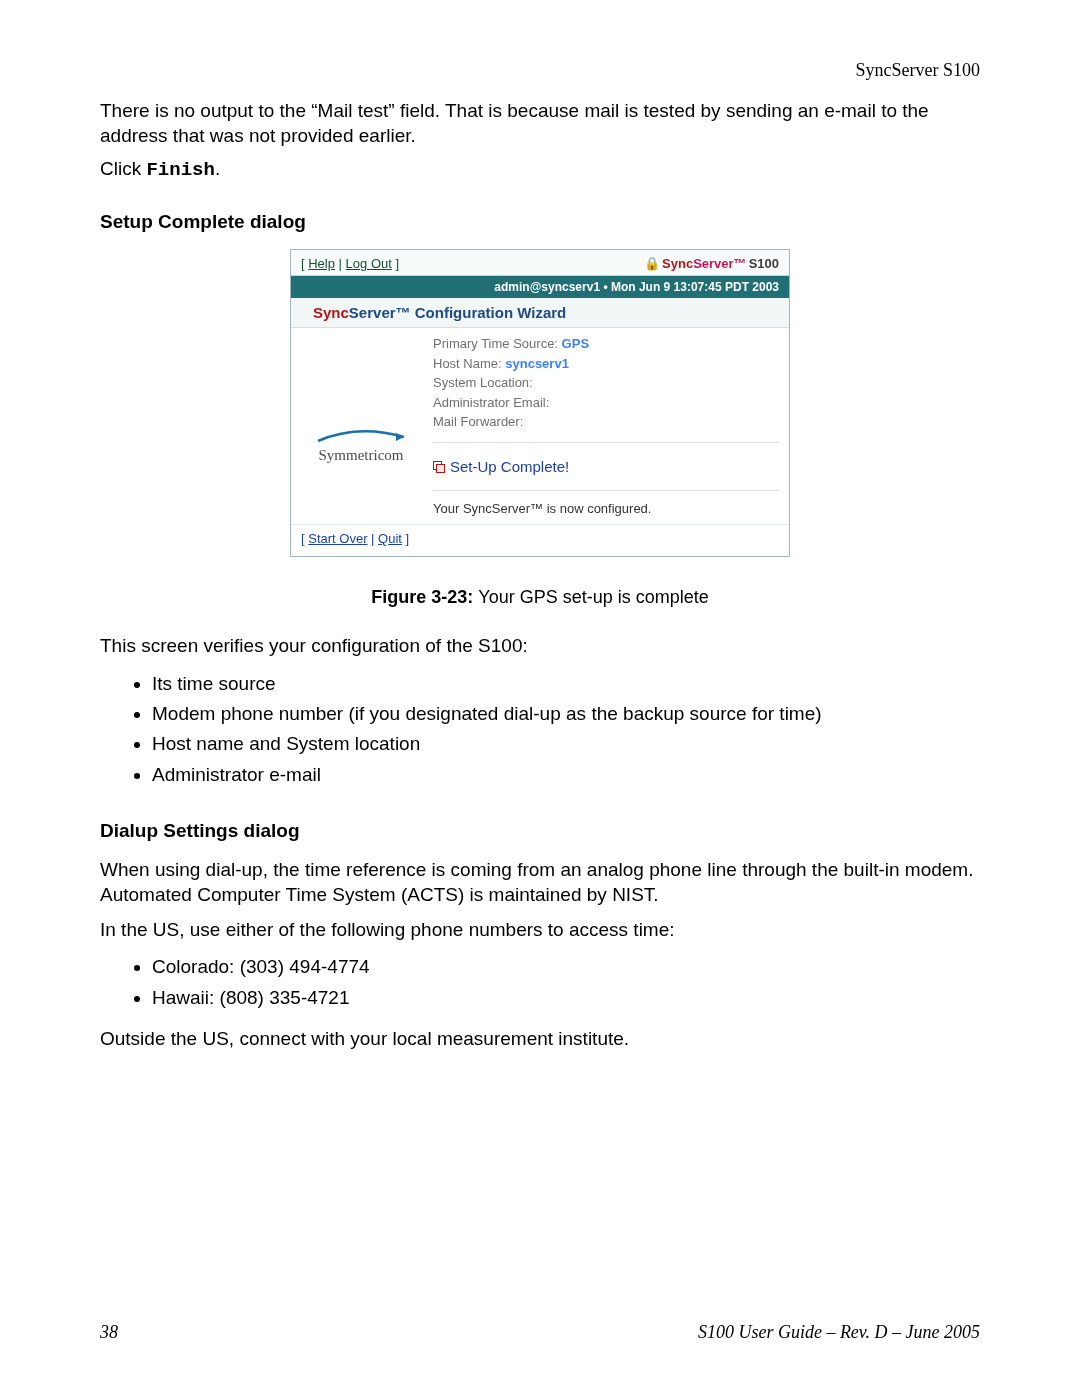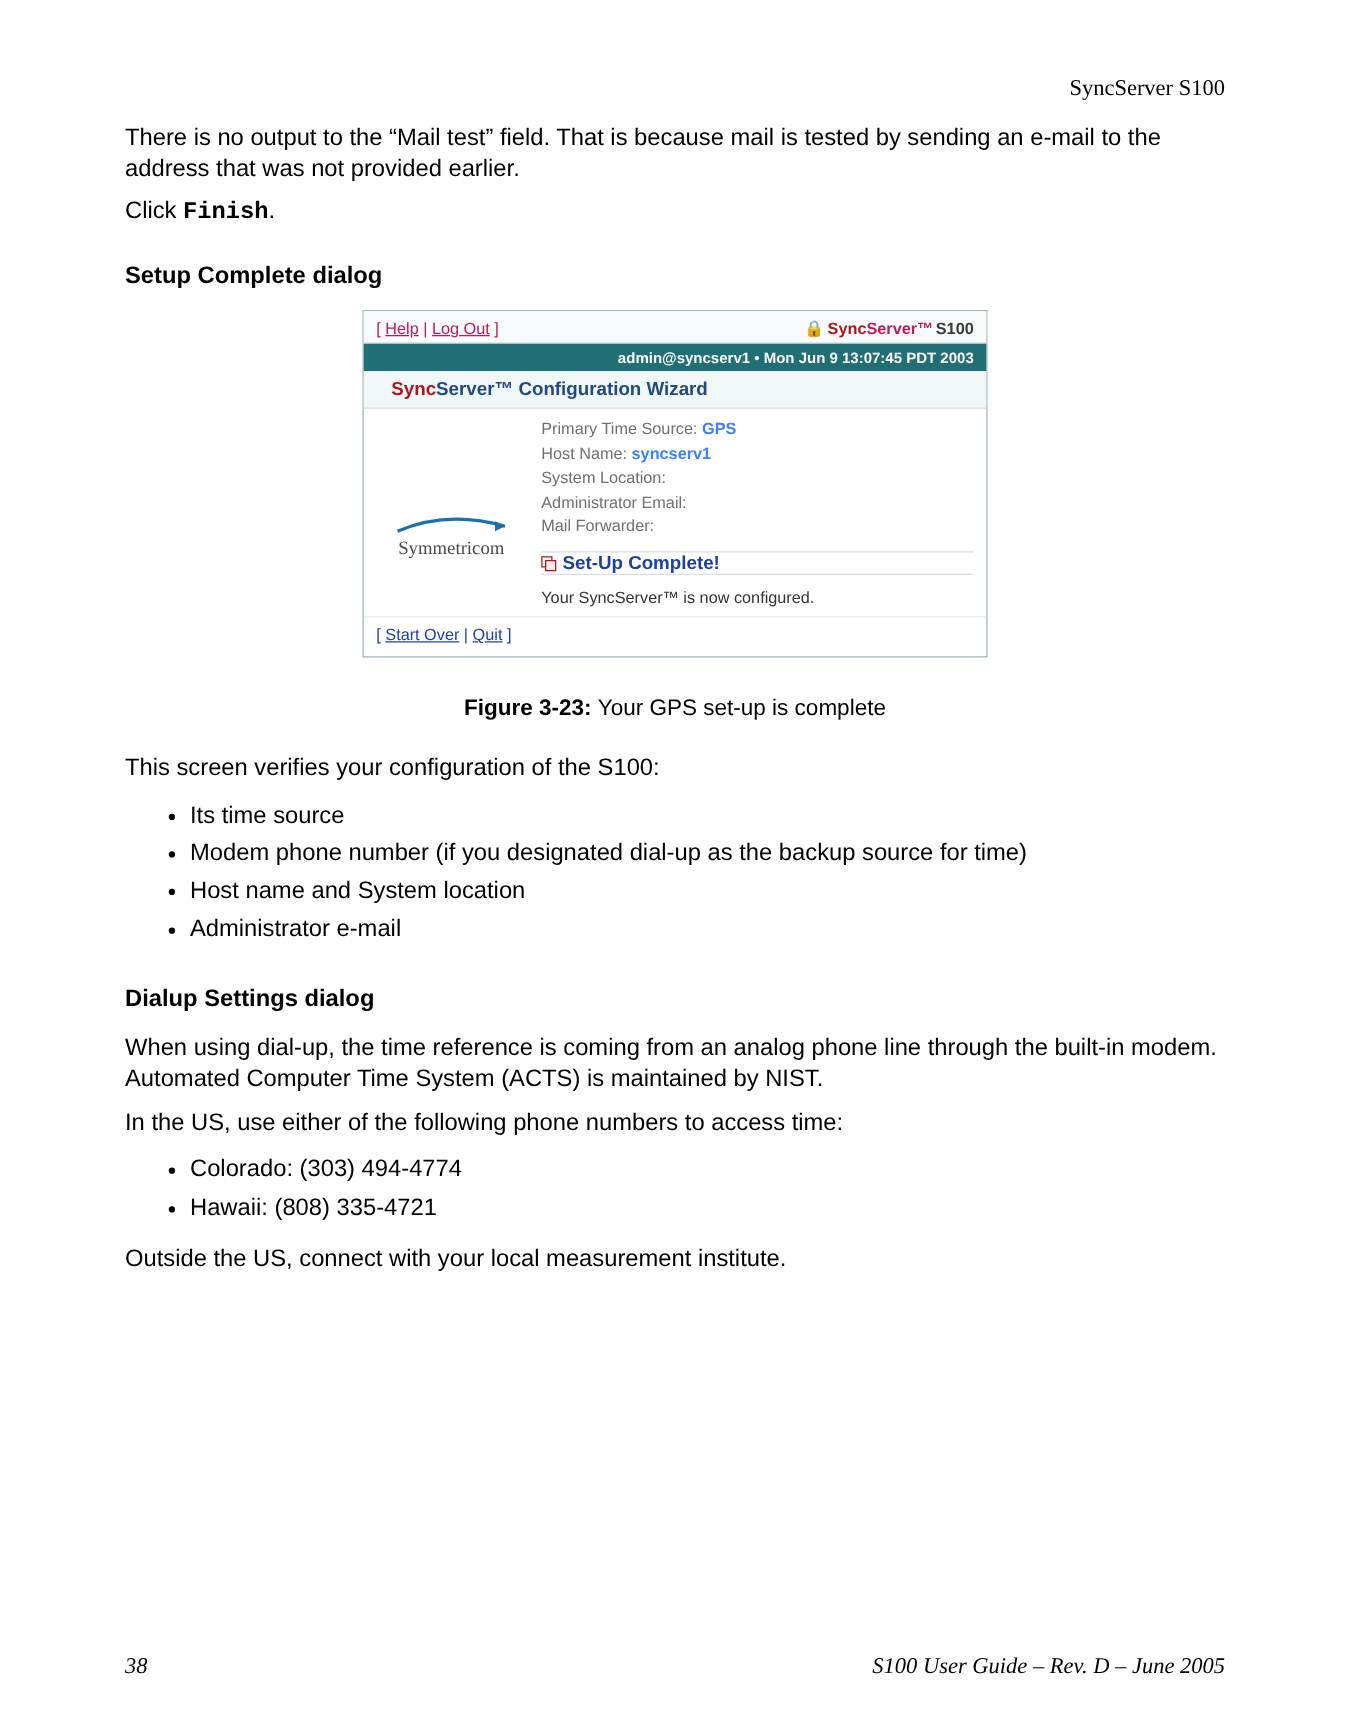--- a/index.html
+++ b/index.html
@@ -52,21 +52,21 @@
   }
   .app-top {
     display: flex;
     justify-content: space-between;
     align-items: center;
     padding: 6px 10px 4px 10px;
     border-bottom: 1px solid #c8d4d9;
     background: #f8fbfc;
   }
   .app-top .links {
-    color: #be185d;
+    color: #14532d;
     font-size: 13px;
   }
   .app-top .links .u { text-decoration: underline; }
   .brand {
     display: flex;
     align-items: center;
     font-weight: bold;
     font-size: 13px;
   }
   .brand .lock { color: #caa200; margin-right: 2px; }
@@ -112,23 +112,23 @@
     display:block;
     margin: 0 auto 2px auto;
   }
   .info-col { flex: 1; font-size: 13px; }
   .info-line { color: #6f6f6f; line-height: 1.5; }
   .info-line .val { color: #3b82f6; font-weight: bold; }
   .setup-complete {
     border-top: 1px solid #d8dee1;
     border-bottom: 1px solid #d8dee1;
     margin: 10px 0 10px 0;
-    padding: 0 0;
+    padding: 15px 0;
     color: #1a3fa6;
-    font-weight: bold;
+    font-weight: normal;
     font-size: 15px;
     display: flex;
     align-items: center;
     gap: 6px;
   }
   .setup-complete .square {
     width: 11px; height: 11px; position: relative;
   }
   .setup-complete .square::before,
   .setup-complete .square::after {

